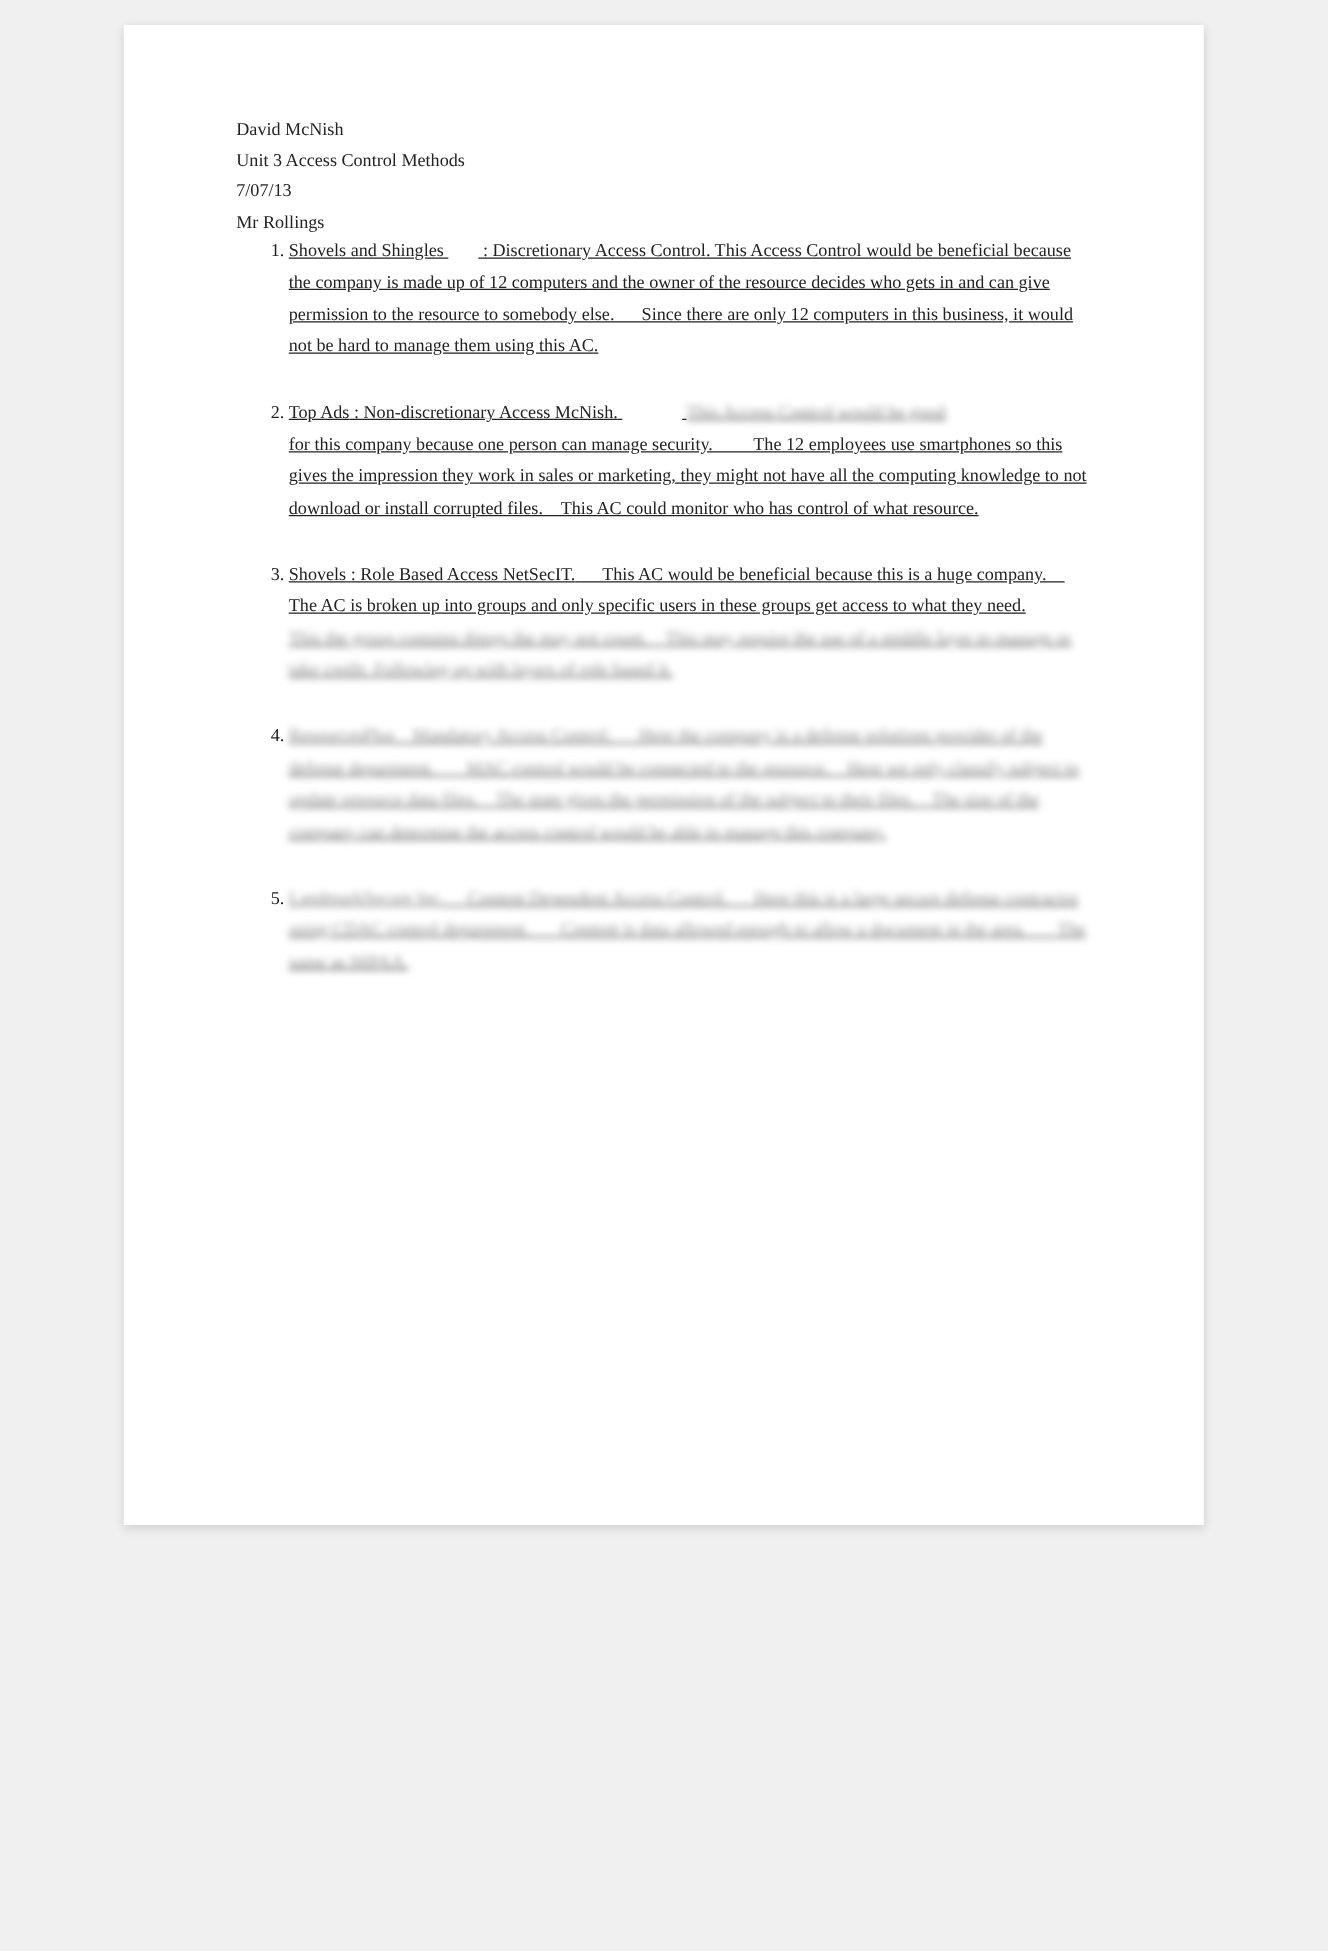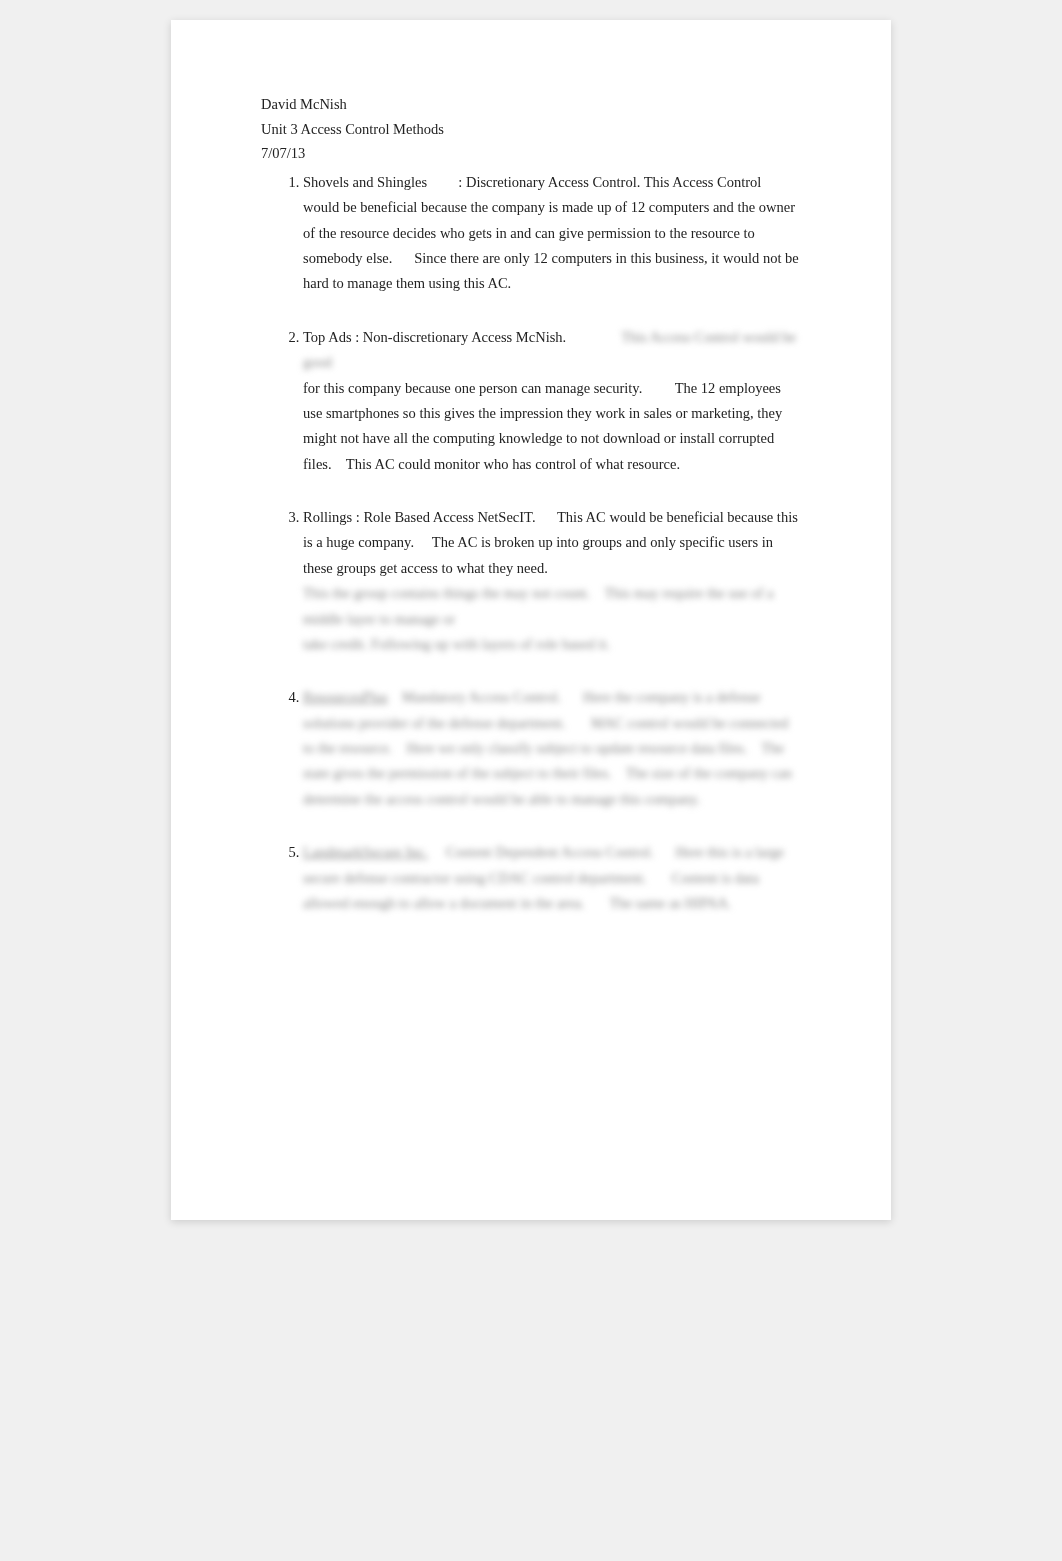--- a/index.html
+++ b/index.html
@@ -11,21 +11,21 @@
     body {
       background: #f0f0f0;
       display: flex;
       justify-content: center;
       padding: 20px;
       font-family: 'Times New Roman', Times, serif;
     }
 
     .page {
       background: #ffffff;
-      width: 720px;
+      width: 864px;
       min-height: 1200px;
       padding: 72px 90px 72px 90px;
       box-shadow: 0 2px 8px rgba(0,0,0,0.15);
     }
 
     .header-block {
       margin-bottom: 4px;
     }
 
     .header-line {
@@ -44,20 +44,21 @@
     ol {
       margin-left: 32px;
       padding-left: 10px;
     }
 
     ol li {
       font-size: 14.5px;
       color: #222;
       margin-bottom: 28px;
       line-height: 1.75;
+      text-decoration: underline;
     }
 
     .blurred {
       filter: blur(3px);
       color: #888;
       display: inline;
       pointer-events: none;
     }
 
     .blurred-block {
@@ -84,40 +85,41 @@
 <body>
 
 <div class="page">
 
   <div class="header-block">
     <div class="header-line">David McNish</div>
     <div class="header-line">Unit 3 Access Control Methods</div>
     <div class="header-line">7/07/13</div>
   </div>
 
+  <div class="mr-rollings">Mr Rollings</div>
 
   <ol>
 
     <li>
       <span class="company-name">Shovels and Shingles</span>
       <span class="spacer">&nbsp;&nbsp;&nbsp;</span>
       <span>: Discretionary Access Control. This Access Control would be beneficial because the company is made up of 12 computers and the owner of the resource decides who gets in and can give permission to the resource to somebody else.&nbsp;&nbsp;&nbsp;&nbsp;&nbsp; Since there are only 12 computers in this business, it would not be hard to manage them using this AC.</span>
     </li>
 
     <li>
       <span class="company-name">Top Ads</span>
       <span>: Non-discretionary Access McNish.</span>
       <span class="spacer-wide">&nbsp;&nbsp;&nbsp;&nbsp;&nbsp;&nbsp;&nbsp;&nbsp;</span>
       <span class="blurred">This Access Control would be good</span>
       <br>
       <span>for this company because one person can manage security.&nbsp;&nbsp;&nbsp;&nbsp;&nbsp;&nbsp;&nbsp;&nbsp; The 12 employees use smartphones so this gives the impression they work in sales or marketing, they might not have all the computing knowledge to not download or install corrupted files.&nbsp;&nbsp;&nbsp; This AC could monitor who has control of what resource.</span>
     </li>
 
     <li>
-      <span class="company-name">Rollings</span>
+      <span class="company-name">Shovels</span>
       <span>: Role Based Access NetSecIT.</span>
       <span>&nbsp;&nbsp;&nbsp;&nbsp; This AC would be beneficial because this is a huge company.&nbsp;&nbsp;&nbsp;&nbsp; The AC is broken up into groups and only specific users in these groups get access to what they need.</span>
       <br>
       <div class="blurred-block">
         This the group contains things the may not count.&nbsp;&nbsp;&nbsp; This may require the use of a middle layer to manage or<br>
         take credit. Following up with layers of role based it.
       </div>
     </li>
 
     <li>

